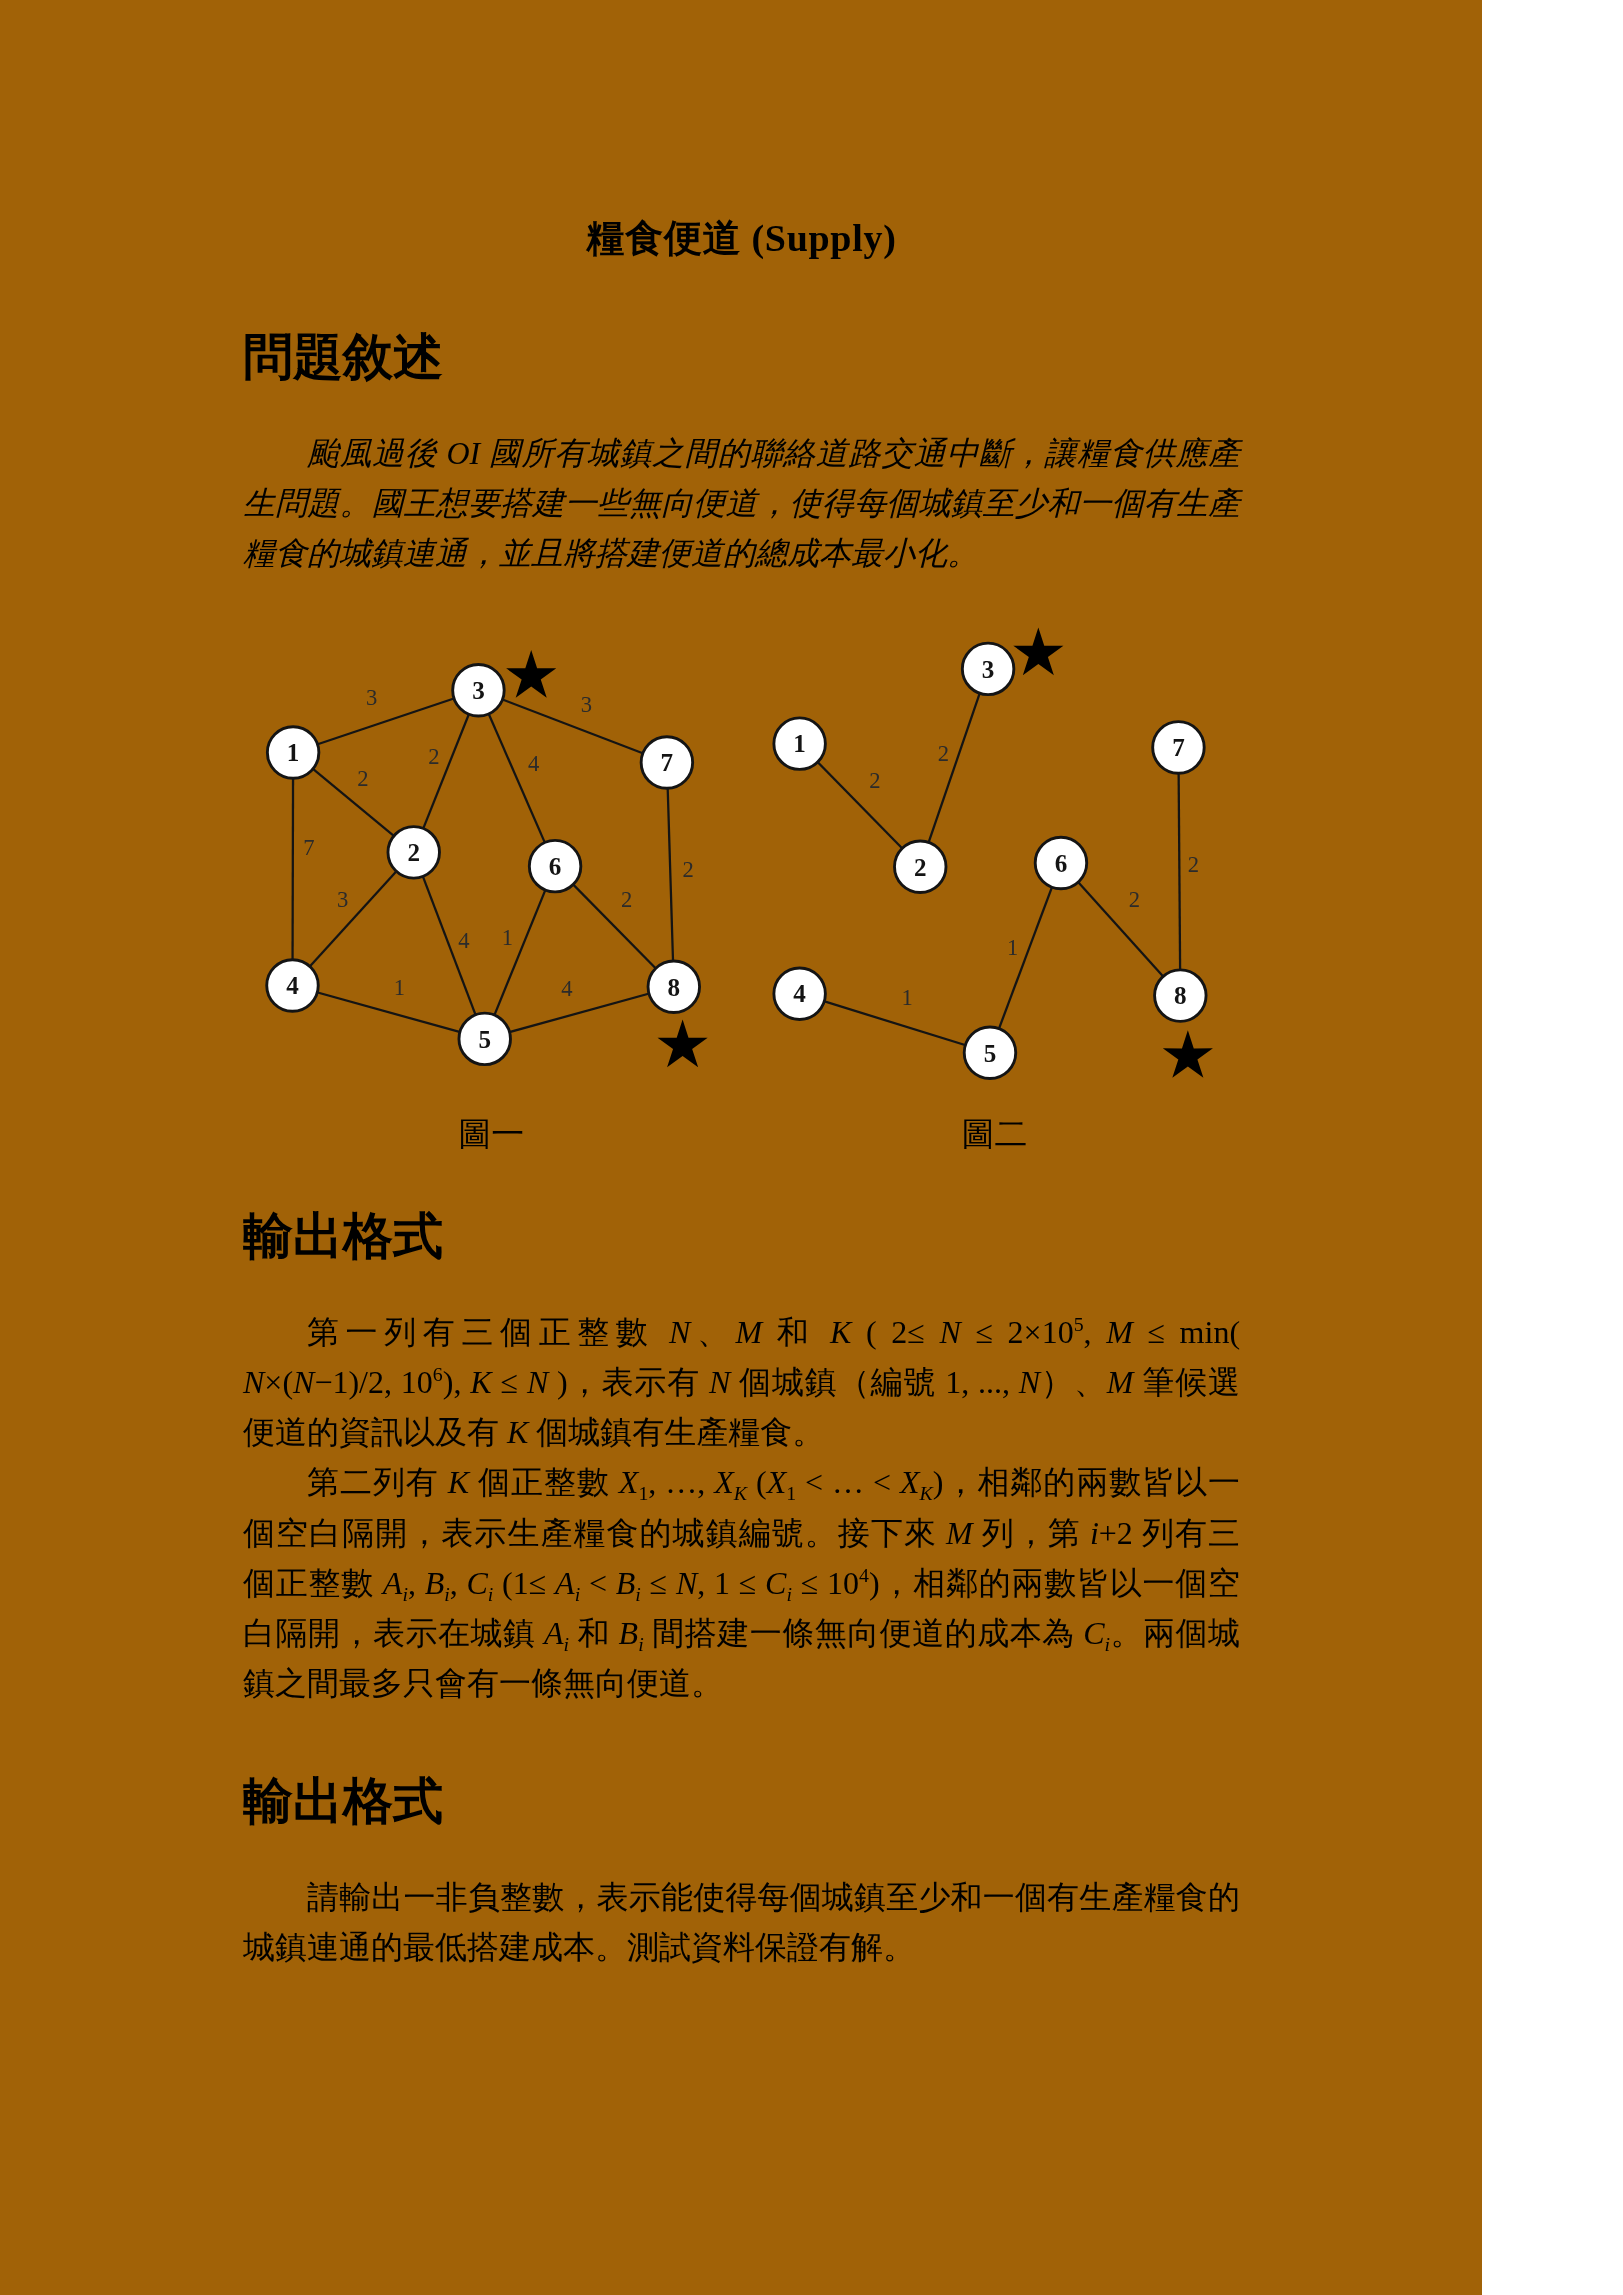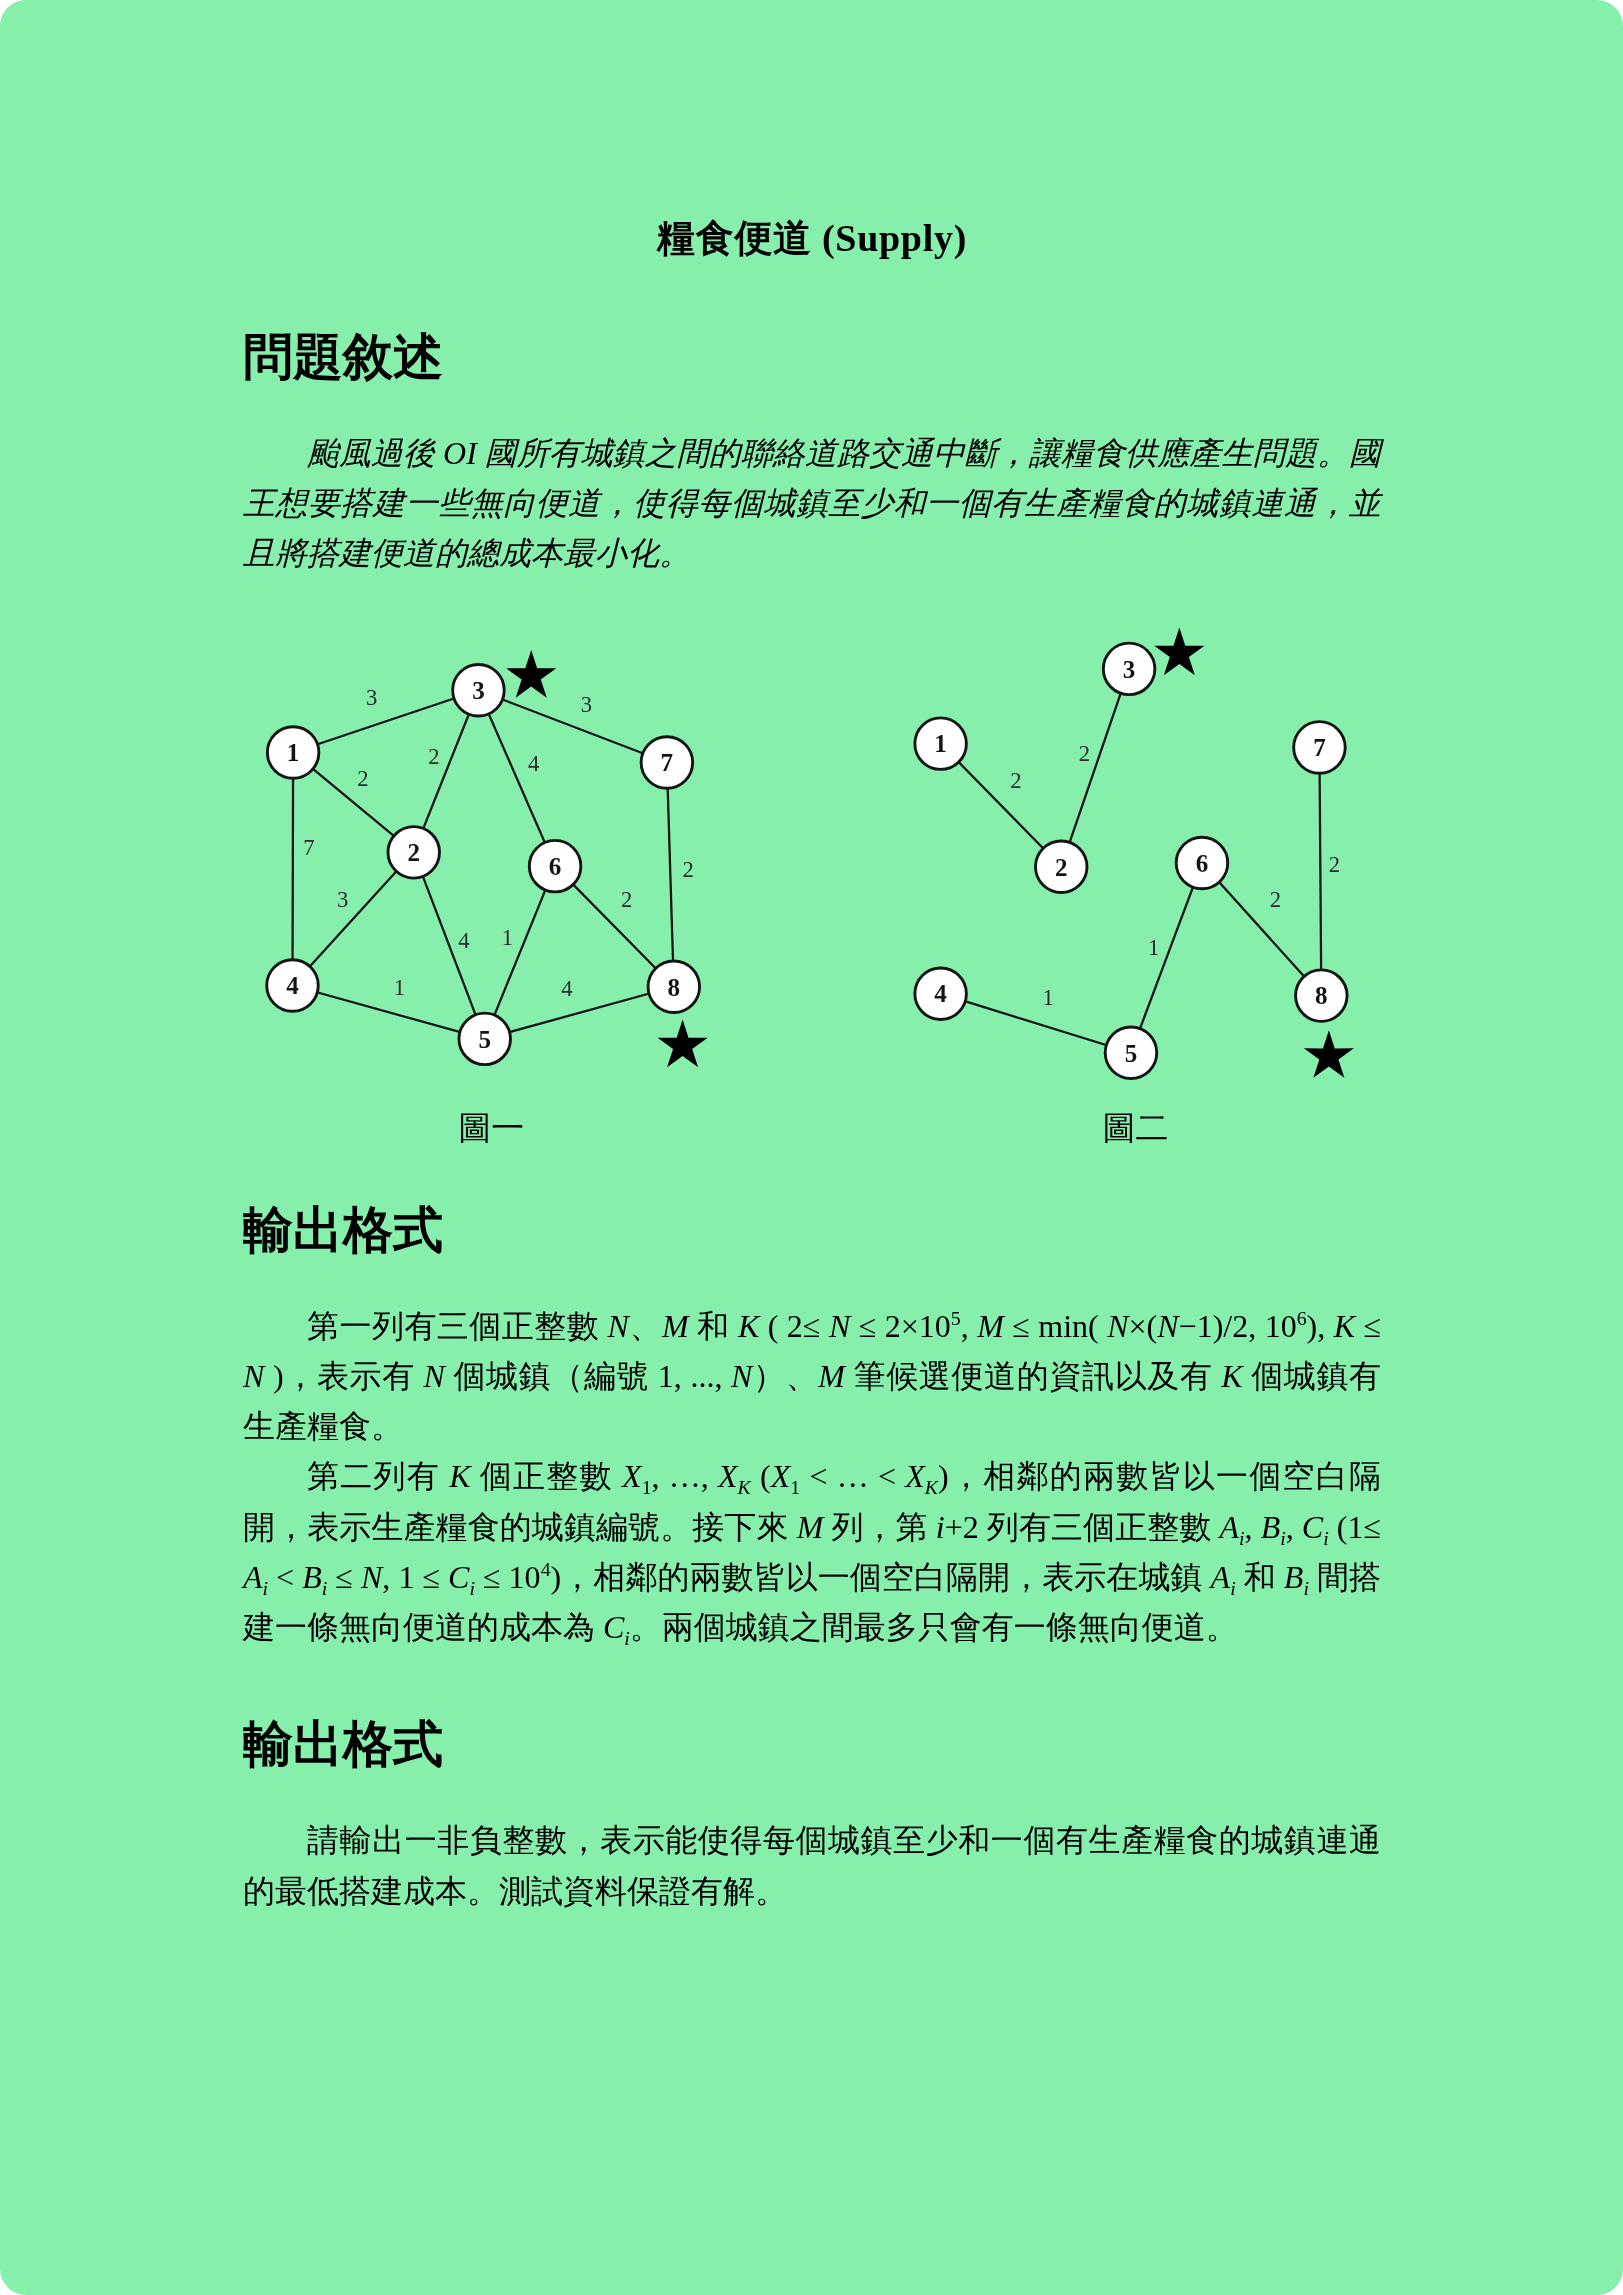--- a/index.html
+++ b/index.html
@@ -1,26 +1,25 @@
 <!DOCTYPE html>
 <html style="font-size:10.5px"><head>
 <meta charset="utf-8">
 <style>
   html, body { margin: 0; padding: 0; background: #ffffff; }
   .page {
     position: relative;
-    width: 1623px;
+    width: 1482px;
     height: 2295px;
     box-sizing: border-box;
-    background: #86efac;
+    background: #a16207;
     padding: 213px 242px 0 243px;
     font-family: "Liberation Serif", "DejaVu Serif", serif;
     color: #000000;
     overflow: hidden;
-    border-radius: 26px;
   }
   h1.doc-title {
     margin: 0 0 60px 0;
     text-align: center;
     font-size: 38px;
     font-weight: bold;
     letter-spacing: 0.7px;
   }
   h2.sec-heading {
     margin: 0 0 37px 0;
@@ -41,21 +40,21 @@
   .figures-row {
     display: flex;
     justify-content: space-between;
     align-items: flex-start;
     margin: 34px 6.5px 26px 9.2px;
   }
   figure.graph-fig { margin: 0; text-align: center; }
   figure.graph-fig svg { width: 478px; height: 490px; display: block; }
   figcaption.fig-caption {
     font-size: 33px;
-    margin-top: 3px;
+    margin-top: 9px;
     text-align: center;
   }
   .sec-input { margin-top: 46px; }
   .sec-output { margin-top: 59px; }
   
   .g-edge { stroke: #141414; stroke-width: 3.6; }
   .g-node { fill: #ffffff; stroke: #141414; stroke-width: 4.6; }
   .g-node-label {
     font-family: "Liberation Serif", "DejaVu Serif", serif;
     font-size: 40px; font-weight: bold; fill: #141414;

